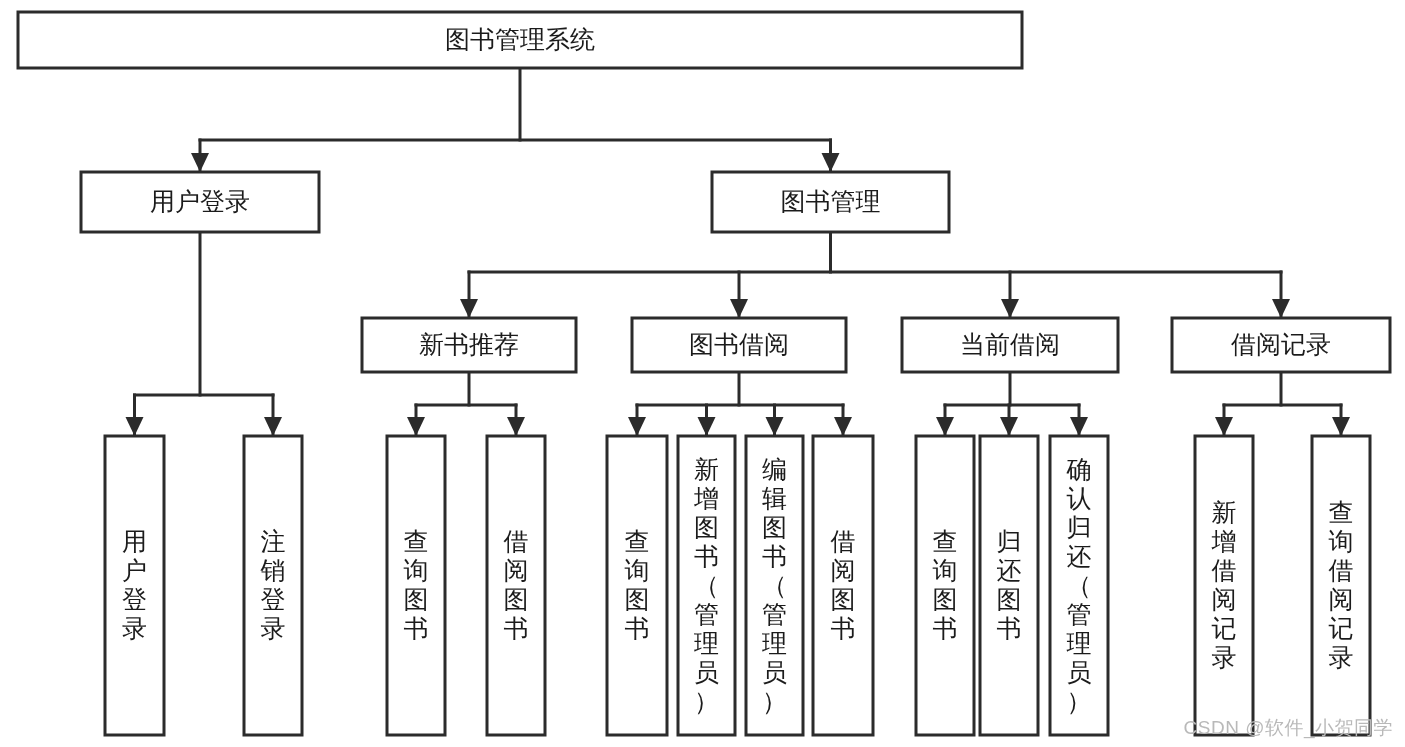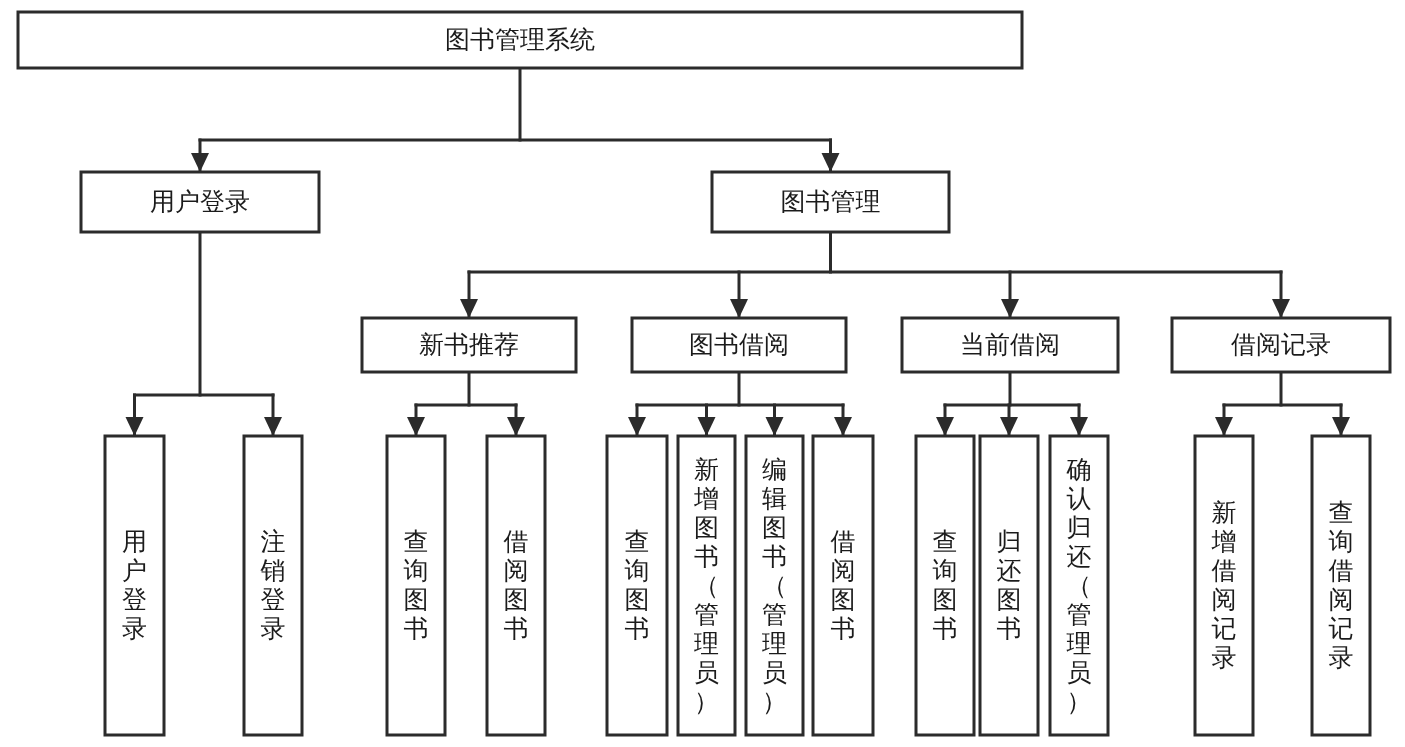--- a/index.html
+++ b/index.html
@@ -204,13 +204,14 @@
         <g>
           <rect x="1195" y="436" width="58" height="299" class="node-rect"></rect>
           <text x="1224" class="node-label-v"><tspan x="1224" y="521.12">新</tspan><tspan x="1224" y="550.12">增</tspan><tspan x="1224" y="579.12">借</tspan><tspan x="1224" y="608.12">阅</tspan><tspan x="1224" y="637.12">记</tspan><tspan x="1224" y="666.12">录</tspan></text>
         </g>
         <g>
           <rect x="1312" y="436" width="58" height="299" class="node-rect"></rect>
           <text x="1341" class="node-label-v"><tspan x="1341" y="521.12">查</tspan><tspan x="1341" y="550.12">询</tspan><tspan x="1341" y="579.12">借</tspan><tspan x="1341" y="608.12">阅</tspan><tspan x="1341" y="637.12">记</tspan><tspan x="1341" y="666.12">录</tspan></text>
         </g>
       </g>
     </svg>
+  <div class="watermark">CSDN @软件_小贺同学</div>
 </div>
 
 </body></html>

